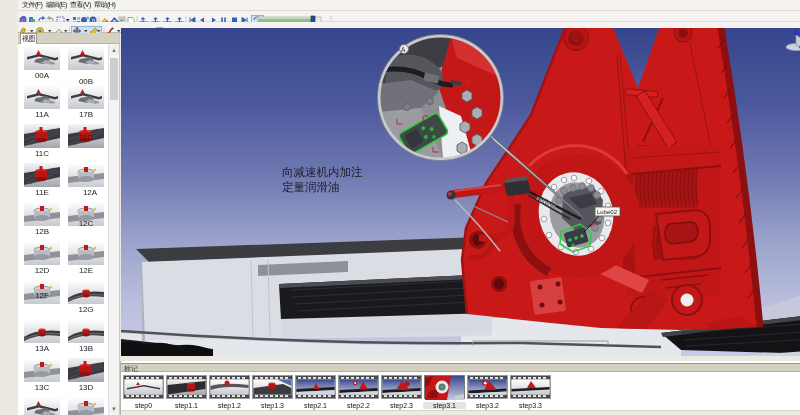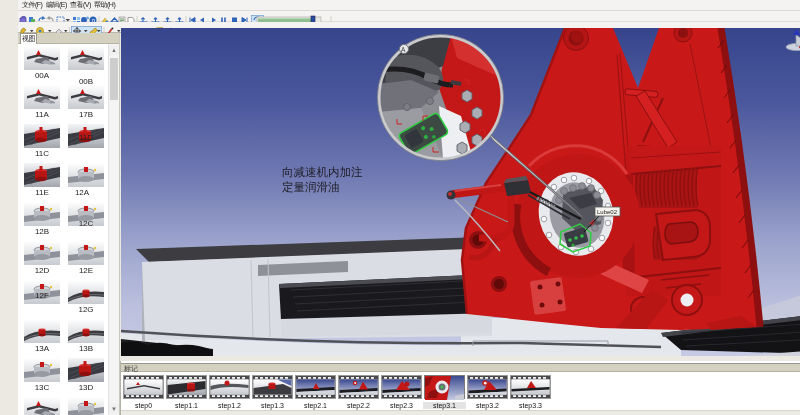--- a/index.html
+++ b/index.html
@@ -217,21 +217,21 @@
         </svg>
         <div class="tlabel" style="left:6px;top:116px">11C</div>
         <div class="tlabel" style="left:50px;top:100px">11D</div>
         <svg class="thumb" style="left:6px;top:130px" viewBox="0 0 36 24">
           <use href="#tvb"></use>
         </svg>
         <svg class="thumb" style="left:50px;top:130px" viewBox="0 0 36 24">
           <use href="#tvc"></use>
         </svg>
         <div class="tlabel" style="left:6px;top:155px">11E</div>
-        <div class="tlabel" style="left:46px;top:155px">12A</div>
+        <div class="tlabel" style="left:54px;top:155px">12A</div>
         <svg class="thumb" style="left:6px;top:169px" viewBox="0 0 36 24">
           <use href="#tvc"></use>
         </svg>
         <svg class="thumb" style="left:50px;top:169px" viewBox="0 0 36 24">
           <use href="#tvc"></use>
         </svg>
         <div class="tlabel" style="left:6px;top:194px">12B</div>
         <div class="tlabel" style="left:50px;top:186px">12C</div>
         <svg class="thumb" style="left:6px;top:208px" viewBox="0 0 36 24">
           <use href="#tvc"></use>

